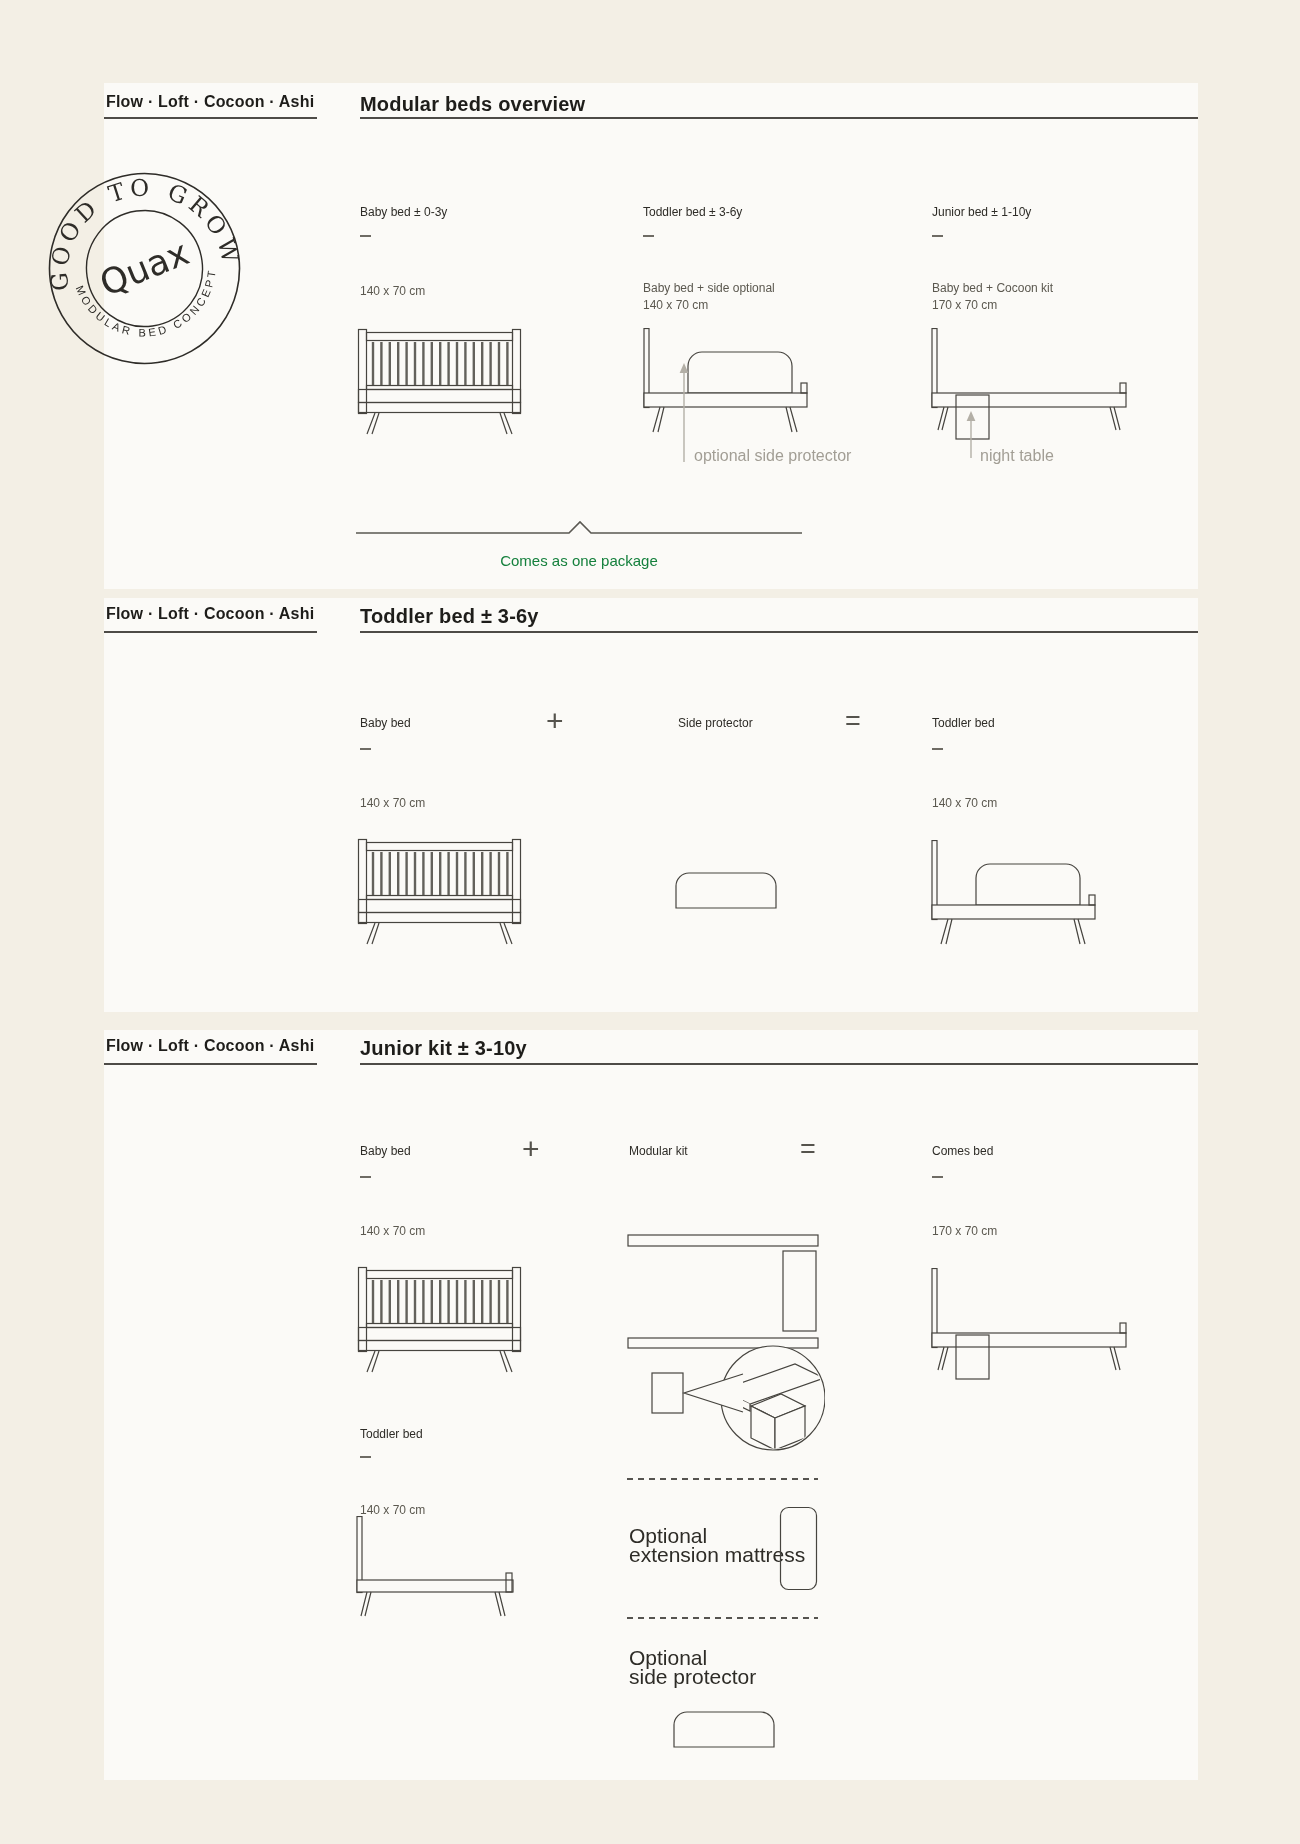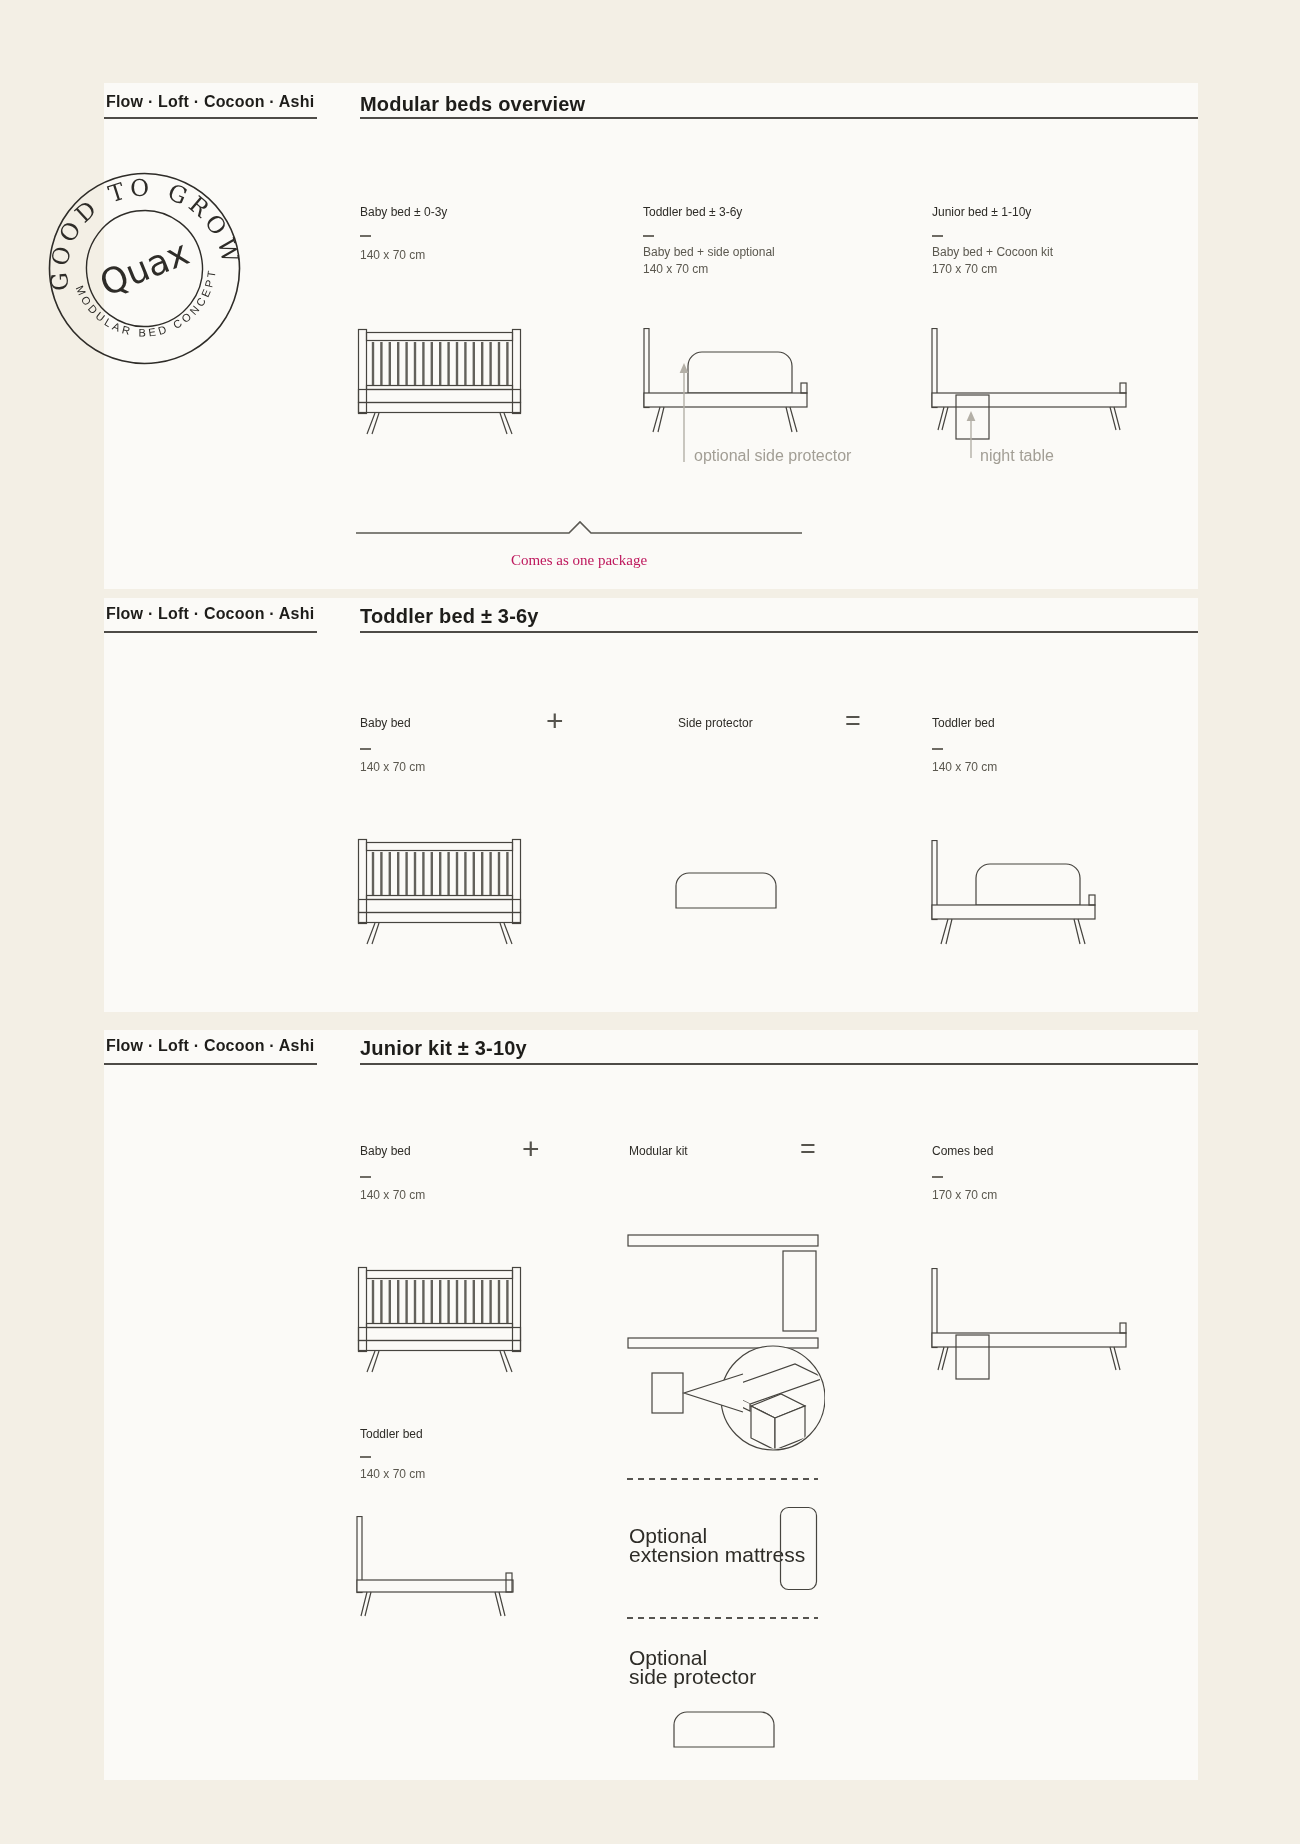--- a/index.html
+++ b/index.html
@@ -18,26 +18,26 @@
   #panel-3{top:1030px;height:750px;}
 
   .abs{position:absolute;}
   .nav-label{left:106px;font-size:16px;font-weight:bold;color:#1e1d1a;letter-spacing:.2px;white-space:nowrap;}
   .sec-title{left:360px;font-size:20px;font-weight:bold;color:#1e1d1a;letter-spacing:.2px;white-space:nowrap;}
   .nav-line{left:104px;width:213px;height:2px;background:#4d4b47;}
   .title-line{left:360px;width:838px;height:2px;background:#4d4b47;}
 
   .col-label{font-size:12px;color:#2e2c27;white-space:nowrap;}
   .dash-mark{width:11px;height:2px;background:#6e6b64;}
-  .sub-text{font-size:12px;color:#5b584f;white-space:nowrap;}
+  .sub-text{font-size:12px;color:#5b584f;white-space:nowrap;margin-top:36px;}
   .caption{font-size:16px;color:#a29e95;white-space:nowrap;}
   .op{color:#55534d;font-weight:400;white-space:nowrap;}
   .op-plus{font-size:30px;}
   .op-eq{font-size:27px;letter-spacing:1px;}
-  .footnote{font-size:15px;color:#be185d;text-align:center;font-family:Liberation Serif, serif;}
+  .footnote{font-size:15px;color:#15803d;text-align:center;}
   .opt-text{font-size:21px;color:#2e2c27;line-height:19px;white-space:nowrap;}
   .dashed-sep{height:2px;width:191px;
     background:repeating-linear-gradient(90deg,#55534f 0 6px,transparent 6px 11px);}
   svg{display:block;}
 </style>
 </head>
 <body>
 
 <div id="page">
 

